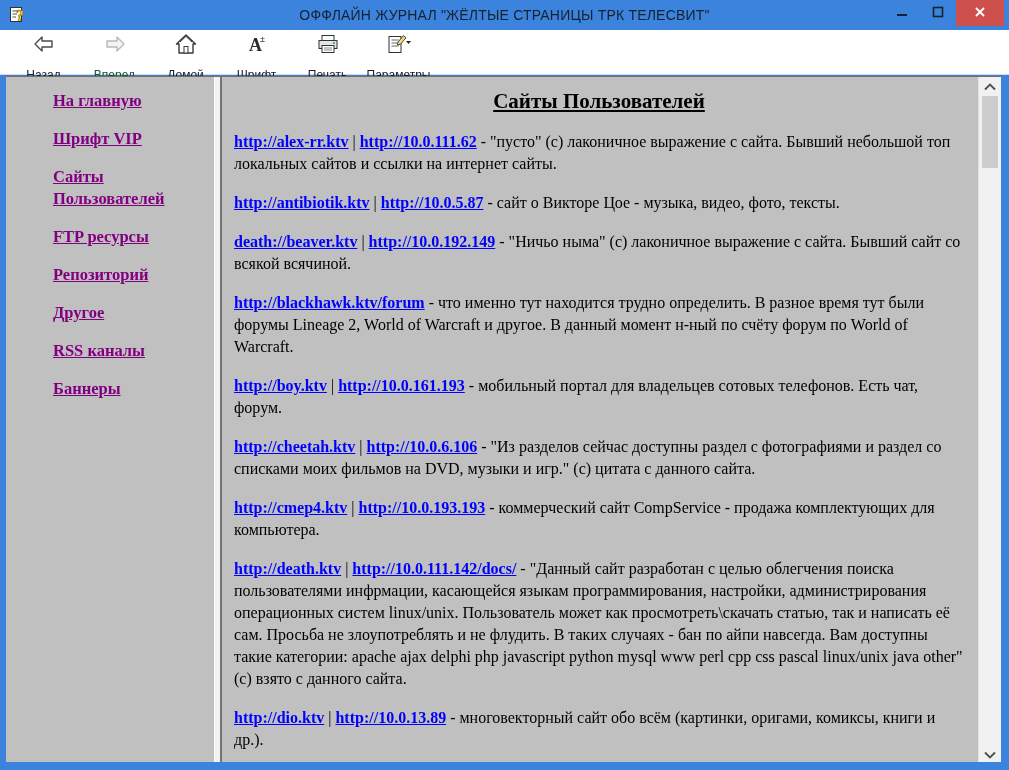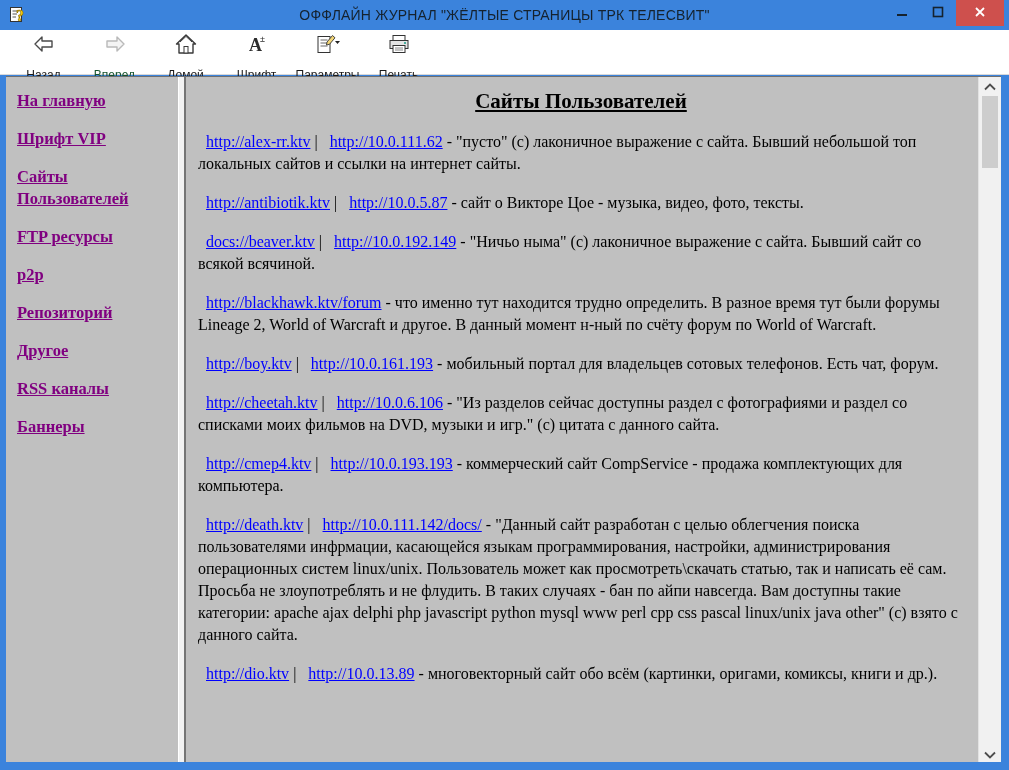--- a/index.html
+++ b/index.html
@@ -43,20 +43,21 @@
     justify-content:flex-start;padding-top:3px;cursor:default;
   }
   .tb-icon{height:24px;display:flex;align-items:center;justify-content:center;}
   .tb-label{font-size:12px;color:#1a1a1a;margin-top:13px;text-align:right;}
   .tb-btn.disabled .tb-label{color:#14532d;}
   
   .panels{
     position:absolute;top:76px;left:6px;right:8px;bottom:8px;
     display:flex;background:var(--panel);
     border-top:1px solid #6f6f6f;
+    padding-left:36px;
   }
   .sidebar{
     width:172px;flex:0 0 172px;background:var(--panel);
     padding:13px 6px 0 11px;
     font-family:"Liberation Serif",serif;
   }
   .side-item{margin-bottom:16px;line-height:22px;}
   .side-link{
     color:var(--sidelink);font-weight:bold;text-decoration:underline;
     font-size:16.5px;cursor:pointer;
@@ -68,21 +69,21 @@
   .content{
     flex:1 1 auto;overflow:hidden;background:var(--panel);
     padding:10px 14px 0 12px;
     font-family:"Liberation Serif",serif;font-size:16px;color:#000;
   }
   .content-title{
     text-align:center;font-size:21px;font-weight:bold;
     text-decoration:underline;margin:2px 0 4px 0;
   }
   .entry{margin:17px 0 0 0;line-height:22px;}
-  .entry-link{color:var(--link);font-weight:normal;text-decoration:underline;cursor:pointer;margin-left:8px;}
+  .entry-link{color:var(--link);font-weight:bold;text-decoration:underline;cursor:pointer;}
   
   .scrollbar{
     flex:0 0 23px;background:#f1f1f1;border-left:1px solid #e2e2e2;
     display:flex;flex-direction:column;
   }
   .sb-arrow{height:17px;display:flex;align-items:center;justify-content:center;}
   .sb-track{flex:1;position:relative;}
   .sb-thumb{position:absolute;top:2px;left:3px;right:3px;height:72px;background:#cdcdcd;}
 </style>
 </head>
@@ -151,68 +152,67 @@
         <span class="tb-icon">
           <svg width="24" height="22" viewBox="0 0 24 22">
             <text x="4" y="18" font-family="Liberation Serif, serif" font-size="18" font-weight="bold" fill="#2c2c2c">A</text>
             <text x="15" y="9" font-family="Liberation Sans, sans-serif" font-size="9" fill="#2c2c2c">±</text>
           </svg>
         </span>
         <span class="tb-label">Шрифт</span>
       </div>
       <div class="tb-btn">
         <span class="tb-icon">
+          <svg width="24" height="22" viewBox="0 0 24 22">
+            <rect x="6" y="2.5" width="12" height="5" fill="#ffffff" stroke="#333333"></rect>
+            <rect x="3" y="7.5" width="18" height="8" fill="#e4e4e4" stroke="#333333"></rect>
+            <circle cx="18" cy="10" r="1.1" fill="#22a08a"></circle>
+            <rect x="6" y="12.5" width="12" height="7" fill="#ffffff" stroke="#333333"></rect>
+            <line x1="8" y1="15" x2="16" y2="15" stroke="#888888"></line>
+            <line x1="8" y1="17" x2="16" y2="17" stroke="#888888"></line>
+          </svg>
+        </span>
+        <span class="tb-label">Печать</span>
+      </div>
+      <div class="tb-btn">
+        <span class="tb-icon">
           <svg width="26" height="22" viewBox="0 0 26 22">
             <rect x="3" y="3.5" width="12" height="16" fill="#ffffff" stroke="#333333"></rect>
             <line x1="5.5" y1="7" x2="12.5" y2="7" stroke="#666666"></line>
             <line x1="5.5" y1="10" x2="12.5" y2="10" stroke="#666666"></line>
             <line x1="5.5" y1="13" x2="12.5" y2="13" stroke="#666666"></line>
             <path d="M12 9 L17.5 2.5 L20 4.8 L14.5 11.3 L11.5 12 Z" fill="#f3d675" stroke="#333333" stroke-width="0.9"></path>
             <path d="M20 8 L25 8 L22.5 11 Z" fill="#222222"></path>
           </svg>
         </span>
         <span class="tb-label"><u>П</u>араметры</span>
       </div>
-      <div class="tb-btn">
-        <span class="tb-icon">
-          <svg width="24" height="22" viewBox="0 0 24 22">
-            <rect x="6" y="2.5" width="12" height="5" fill="#ffffff" stroke="#333333"></rect>
-            <rect x="3" y="7.5" width="18" height="8" fill="#e4e4e4" stroke="#333333"></rect>
-            <circle cx="18" cy="10" r="1.1" fill="#22a08a"></circle>
-            <rect x="6" y="12.5" width="12" height="7" fill="#ffffff" stroke="#333333"></rect>
-            <line x1="8" y1="15" x2="16" y2="15" stroke="#888888"></line>
-            <line x1="8" y1="17" x2="16" y2="17" stroke="#888888"></line>
-          </svg>
-        </span>
-        <span class="tb-label">Печать</span>
-      </div>
     </div>
 
   <div class="panels">
 
     <div class="sidebar">
         <div class="side-item"><a class="side-link">На главную</a></div>
         <div class="side-item"><a class="side-link">Шрифт VIP</a></div>
         <div class="side-item"><a class="side-link">Сайты Пользователей</a></div>
         <div class="side-item"><a class="side-link">FTP ресурсы</a></div>
-        <div class="side-item"><a class="side-link">p2p</a></div>
         <div class="side-item"><a class="side-link">Репозиторий</a></div>
         <div class="side-item"><a class="side-link">Другое</a></div>
         <div class="side-item"><a class="side-link">RSS каналы</a></div>
         <div class="side-item"><a class="side-link">Баннеры</a></div>
       </div>
 
     <div class="splitter"></div>
 
     <div class="content">
       <div class="content-title">Сайты Пользователей</div>
       <div>
           <p class="entry"><a class="entry-link">http://alex-rr.ktv</a> | <a class="entry-link">http://10.0.111.62</a> - "пусто" (с) лаконичное выражение с сайта. Бывший небольшой топ локальных сайтов и ссылки на интернет сайты.</p>
           <p class="entry"><a class="entry-link">http://antibiotik.ktv</a> | <a class="entry-link">http://10.0.5.87</a> - сайт о Викторе Цое - музыка, видео, фото, тексты.</p>
-          <p class="entry"><a class="entry-link">docs://beaver.ktv</a> | <a class="entry-link">http://10.0.192.149</a> - "Ничьо ныма" (с) лаконичное выражение с сайта. Бывший сайт со всякой всячиной.</p>
+          <p class="entry"><a class="entry-link">death://beaver.ktv</a> | <a class="entry-link">http://10.0.192.149</a> - "Ничьо ныма" (с) лаконичное выражение с сайта. Бывший сайт со всякой всячиной.</p>
           <p class="entry"><a class="entry-link">http://blackhawk.ktv/forum</a> - что именно тут находится трудно определить. В разное время тут были форумы Lineage 2, World of Warcraft и другое. В данный момент н-ный по счёту форум по World of Warcraft.</p>
           <p class="entry"><a class="entry-link">http://boy.ktv</a> | <a class="entry-link">http://10.0.161.193</a> - мобильный портал для владельцев сотовых телефонов. Есть чат, форум.</p>
           <p class="entry"><a class="entry-link">http://cheetah.ktv</a> | <a class="entry-link">http://10.0.6.106</a> - "Из разделов сейчас доступны раздел с фотографиями и раздел со списками моих фильмов на DVD, музыки и игр." (с) цитата с данного сайта.</p>
           <p class="entry"><a class="entry-link">http://cmep4.ktv</a> | <a class="entry-link">http://10.0.193.193</a> - коммерческий сайт CompService - продажа комплектующих для компьютера.</p>
           <p class="entry"><a class="entry-link">http://death.ktv</a> | <a class="entry-link">http://10.0.111.142/docs/</a> - "Данный сайт разработан с целью облегчения поиска пользователями инфрмации, касающейся языкам программирования, настройки, администрирования операционных систем linux/unix. Пользователь может как просмотреть\скачать статью, так и написать её сам. Просьба не злоупотреблять и не флудить. В таких случаях - бан по айпи навсегда. Вам доступны такие категории: apache ajax delphi php javascript python mysql www perl cpp css pascal linux/unix java other" (с) взято с данного сайта.</p>
           <p class="entry"><a class="entry-link">http://dio.ktv</a> | <a class="entry-link">http://10.0.13.89</a> - многовекторный сайт обо всём (картинки, оригами, комиксы, книги и др.).</p>
         </div>
     </div>
 
     <div class="scrollbar">

